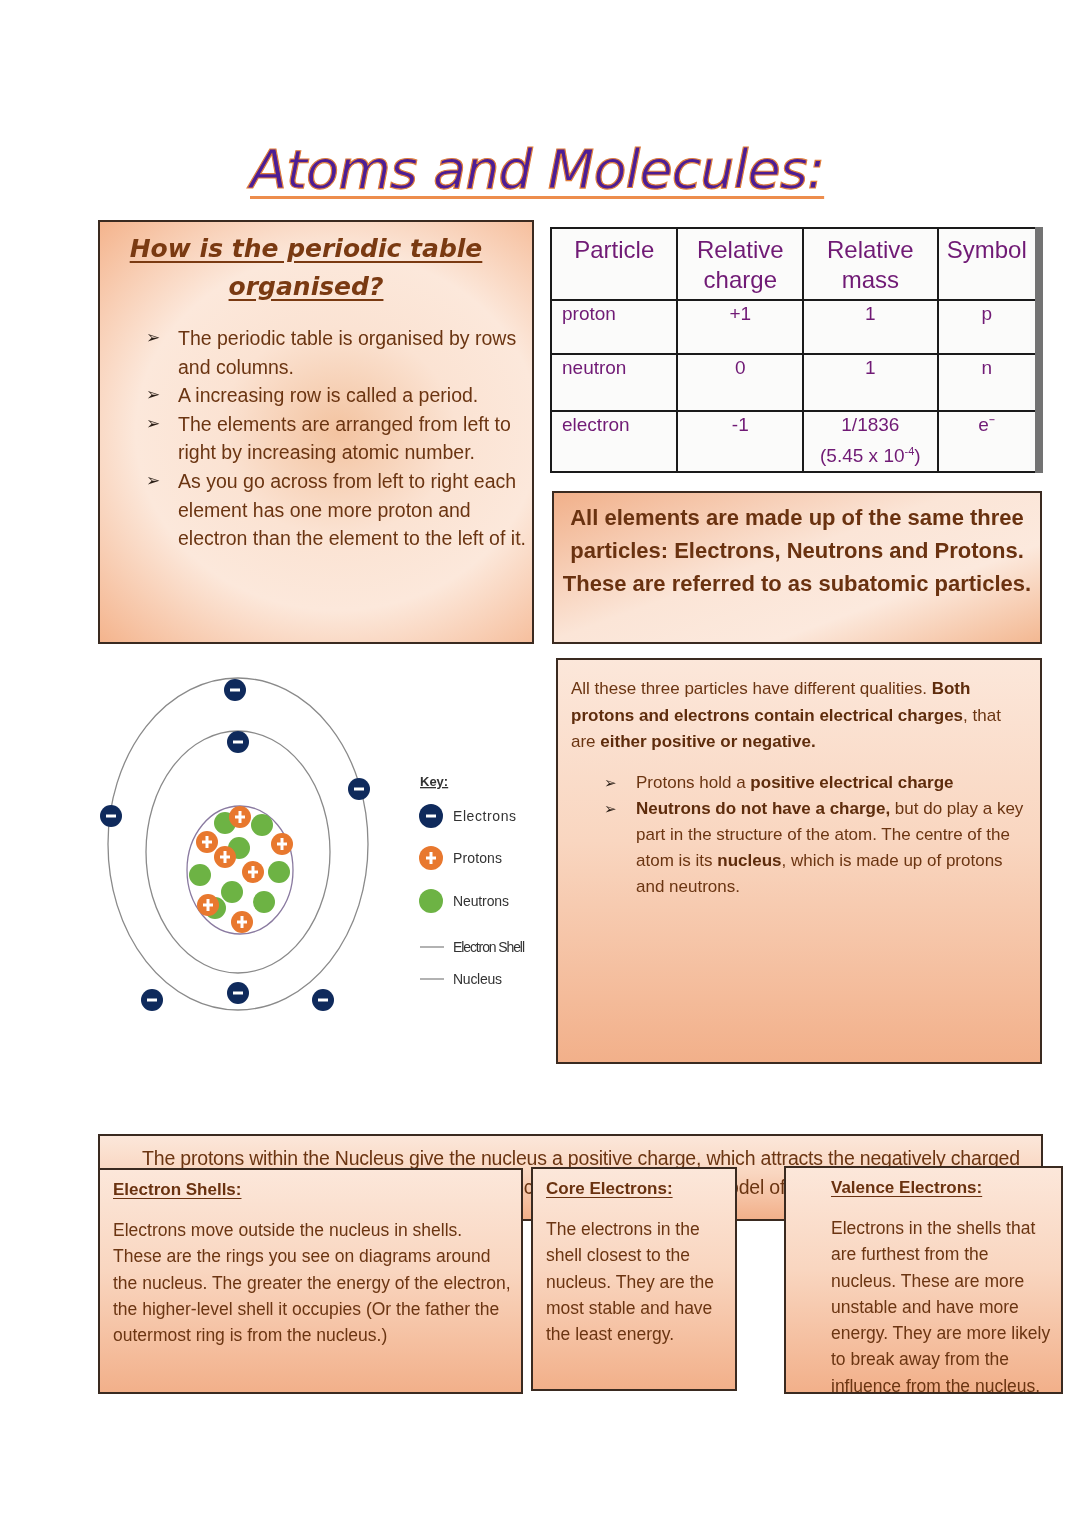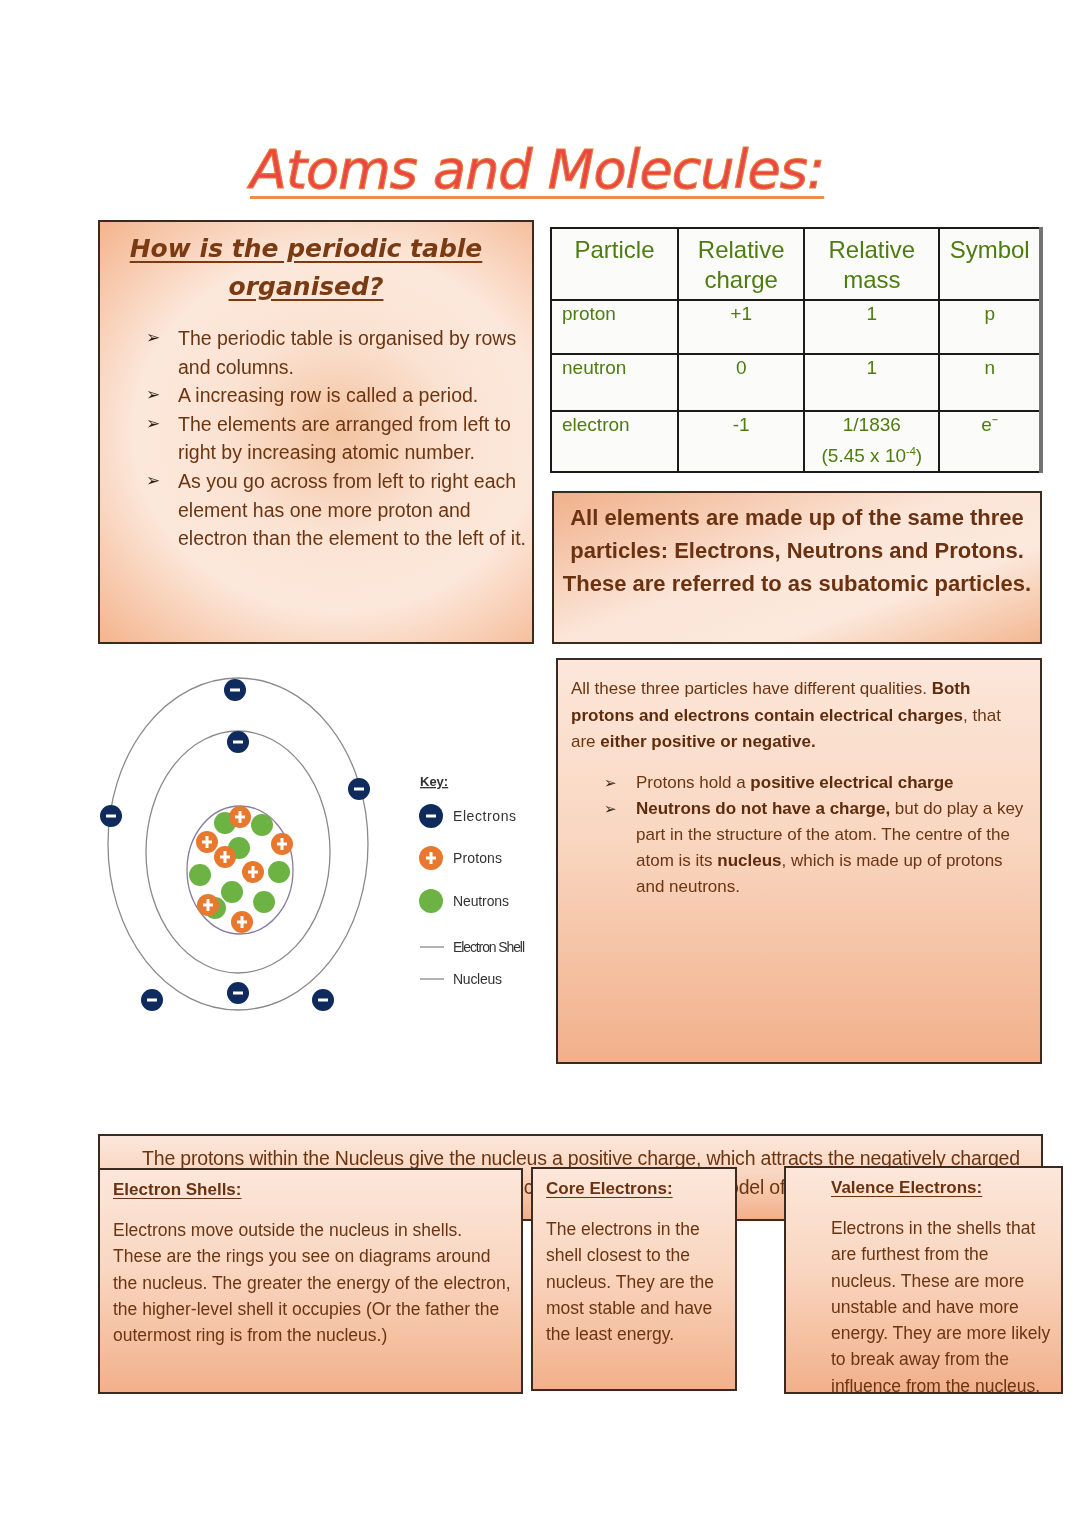--- a/index.html
+++ b/index.html
@@ -2,21 +2,21 @@
 <html><head>
 <meta charset="utf-8">
 <style>
   * { box-sizing: border-box; margin: 0; padding: 0; }
   html, body { width: 1080px; height: 1527px; background: #ffffff; }
   body { position: relative; font-family: "Liberation Sans", "DejaVu Sans", sans-serif; color: #6b3512; overflow: hidden; }
 
   .title {
     position: absolute; left: 250px; top: 138px; width: 580px;
     font-family: "DejaVu Sans", sans-serif; font-style: italic; font-size: 54px;
-    color: #ef4444; letter-spacing: -1px;
+    color: #4c1d95; letter-spacing: -1px;
     -webkit-text-stroke: 1.2px #e07e3c;
     text-decoration: underline; text-decoration-color: #ed8d4d; text-decoration-thickness: 3px;
     text-underline-offset: 8px; white-space: nowrap;
   }
 
   .box { position: absolute; border: 2px solid #3a2a20; }
   .radial { background: radial-gradient(ellipse at 55% 50%, #f3c3a0 0%, #fbe3d3 35%, #fce8db 60%, #f4b48d 100%); }
   .vert { background: linear-gradient(to bottom, #fce7da 0%, #f9d6c0 45%, #f2b08a 100%); }
   .diag { background: linear-gradient(160deg, #f1b08a 0%, #fbe5d7 45%, #fce9dd 70%, #f3b892 100%); }
 
@@ -27,26 +27,26 @@
     font-size: 25px; line-height: 38px; color: #7a3a12; text-align: center;
     text-decoration: underline; text-underline-offset: 4px; margin: 8px 40px 0 20px;
   }
   .arrow-list { list-style: none; }
   .arrow-list li { position: relative; }
   .arrow-list li::before { content: "\27A2"; position: absolute; color: #2a1e16; }
   #periodic ul { margin: 18px 0 0 78px; font-size: 19.5px; line-height: 28.6px; color: #6b3512; }
   #periodic li::before { left: -32px; font-size: 17px; }
 
   
-  #ptable { position: absolute; left: 550px; top: 227px; width: 493px; height: 246px; border-collapse: collapse; background: #fbfbfa; font-family: "Liberation Sans", sans-serif; color: #4d7c0f; }
+  #ptable { position: absolute; left: 550px; top: 227px; width: 493px; height: 246px; border-collapse: collapse; background: #fbfbfa; font-family: "Liberation Sans", sans-serif; color: #701a75; }
   #ptable th, #ptable td { border: 2px solid #1a1a1a; vertical-align: top; }
   #ptable th { font-weight: normal; font-size: 24px; line-height: 30px; text-align: center; padding-top: 6px; height: 72px; }
   #ptable td { font-size: 19px; line-height: 26px; text-align: center; }
   #ptable td.first { text-align: left; padding-left: 10px; }
-  #ptable th:last-child, #ptable td:last-child { border-right: 4px solid #737373; }
+  #ptable th:last-child, #ptable td:last-child { border-right: 8px solid #737373; }
   .sup { font-size: 11px; vertical-align: super; }
 
   
   #elements { left: 552px; top: 491px; width: 490px; height: 153px; }
   #elements p { font-weight: bold; font-size: 22px; line-height: 33px; text-align: center; color: #6a3210; padding: 8px 8px 0 8px; }
 
   
   #atom { position: absolute; left: 96px; top: 662px; width: 440px; height: 385px; background: #ffffff; }
 
   

